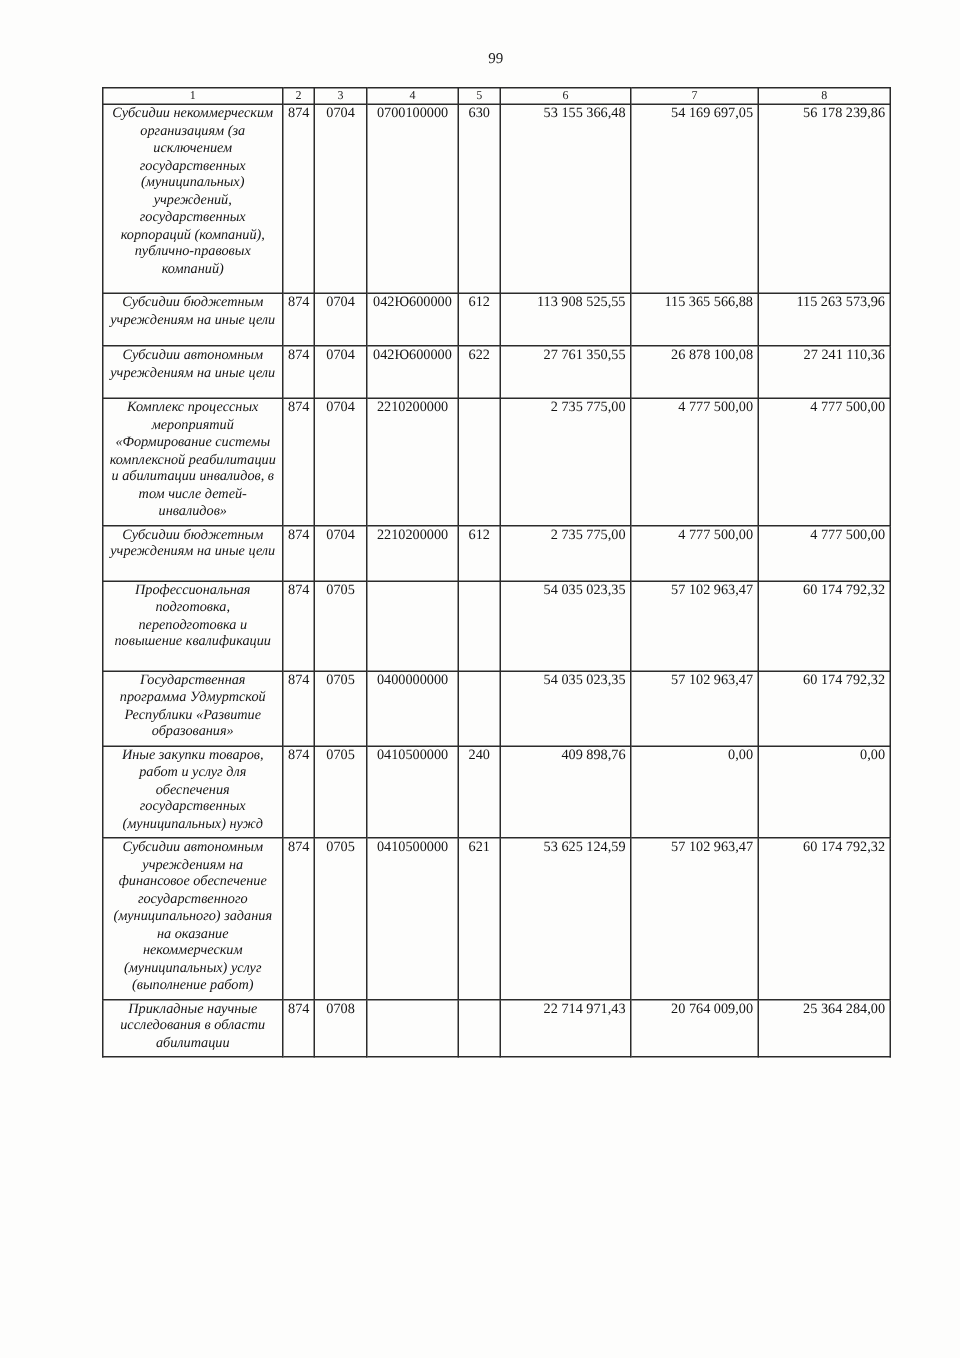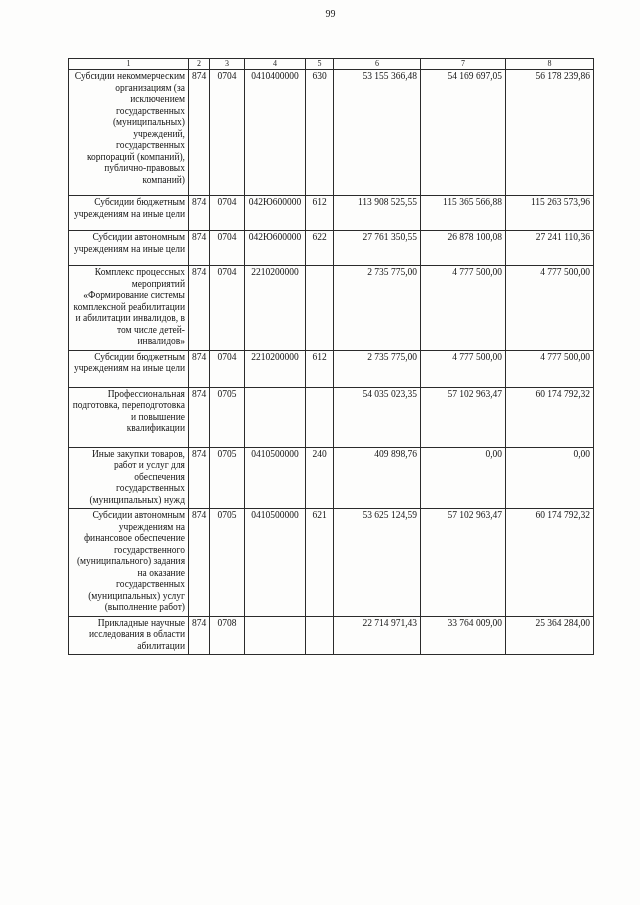--- a/index.html
+++ b/index.html
@@ -11,21 +11,21 @@
     position: relative;
     width: 640px;
     height: 905px;
     background: #fdfdfc;
     font-family: "Liberation Serif", "DejaVu Serif", serif;
     color: #141414;
     overflow: hidden;
   }
   .page-number {
     position: absolute;
-    top: 8px;
+    top: 34px;
     left: 68px;
     width: 525px;
     text-align: center;
     font-size: 10px;
     color: #1c1c1c;
   }
   table.budget {
     position: absolute;
     top: 58px;
     left: 68px;
@@ -46,21 +46,21 @@
     line-height: 9px;
     text-align: center;
     height: 10px;
     padding: 0;
     color: #222;
   }
   table.budget td {
     font-size: 9.5px;
     line-height: 11.5px;
   }
-  td.c0 { text-align: right; }
+  td.c0 { text-align: center; font-style: italic; }
   td.c1, td.c2, td.c3, td.c4 { text-align: center; }
   td.c5, td.c6, td.c7 { text-align: right; white-space: nowrap; }
 </style>
 </head>
 <body>
 
 <div class="page">
   <div class="page-number">99</div>
 
   <table class="budget">
@@ -84,21 +84,21 @@
           <th>6</th>
           <th>7</th>
           <th>8</th>
         </tr>
     </thead>
     <tbody>
         <tr style="height: 126px;">
           <td class="c0">Субсидии некоммерческим организациям (за исключением государственных (муниципальных) учреждений, государственных корпораций (компаний), публично-правовых компаний)</td>
           <td class="c1">874</td>
           <td class="c2">0704</td>
-          <td class="c3">0410400000</td>
+          <td class="c3">0700100000</td>
           <td class="c4">630</td>
           <td class="c5">53 155 366,48</td>
           <td class="c6">54 169 697,05</td>
           <td class="c7">56 178 239,86</td>
         </tr>
         <tr style="height: 35px;">
           <td class="c0">Субсидии бюджетным учреждениям на иные цели</td>
           <td class="c1">874</td>
           <td class="c2">0704</td>
           <td class="c3">042Ю600000</td>
@@ -140,45 +140,55 @@
         <tr style="height: 60px; padding-left: 16px;">
           <td class="c0">Профессиональная подготовка, переподготовка и повышение квалификации</td>
           <td class="c1">874</td>
           <td class="c2">0705</td>
           <td class="c3"></td>
           <td class="c4"></td>
           <td class="c5">54 035 023,35</td>
           <td class="c6">57 102 963,47</td>
           <td class="c7">60 174 792,32</td>
         </tr>
+        <tr style="height: 48px;">
+          <td class="c0">Государственная программа Удмуртской Республики «Развитие образования»</td>
+          <td class="c1">874</td>
+          <td class="c2">0705</td>
+          <td class="c3">0400000000</td>
+          <td class="c4"></td>
+          <td class="c5">54 035 023,35</td>
+          <td class="c6">57 102 963,47</td>
+          <td class="c7">60 174 792,32</td>
+        </tr>
         <tr style="height: 58px; padding-left: 46px;">
           <td class="c0">Иные закупки товаров, работ и услуг для обеспечения государственных (муниципальных) нужд</td>
           <td class="c1">874</td>
           <td class="c2">0705</td>
           <td class="c3">0410500000</td>
           <td class="c4">240</td>
           <td class="c5">409 898,76</td>
           <td class="c6">0,00</td>
           <td class="c7">0,00</td>
         </tr>
         <tr style="height: 104px;">
-          <td class="c0">Субсидии автономным учреждениям на финансовое обеспечение государственного (муниципального) задания на оказание государственных (муниципальных) услуг (выполнение работ)</td>
+          <td class="c0">Субсидии автономным учреждениям на финансовое обеспечение государственного (муниципального) задания на оказание некоммерческим (муниципальных) услуг (выполнение работ)</td>
           <td class="c1">874</td>
           <td class="c2">0705</td>
           <td class="c3">0410500000</td>
           <td class="c4">621</td>
           <td class="c5">53 625 124,59</td>
           <td class="c6">57 102 963,47</td>
           <td class="c7">60 174 792,32</td>
         </tr>
         <tr style="height: 33px;">
           <td class="c0">Прикладные научные исследования в области абилитации</td>
           <td class="c1">874</td>
           <td class="c2">0708</td>
           <td class="c3"></td>
           <td class="c4"></td>
           <td class="c5">22 714 971,43</td>
-          <td class="c6">33 764 009,00</td>
+          <td class="c6">20 764 009,00</td>
           <td class="c7">25 364 284,00</td>
         </tr>
       </tbody>
   </table>
 </div>
 
 </body></html>

